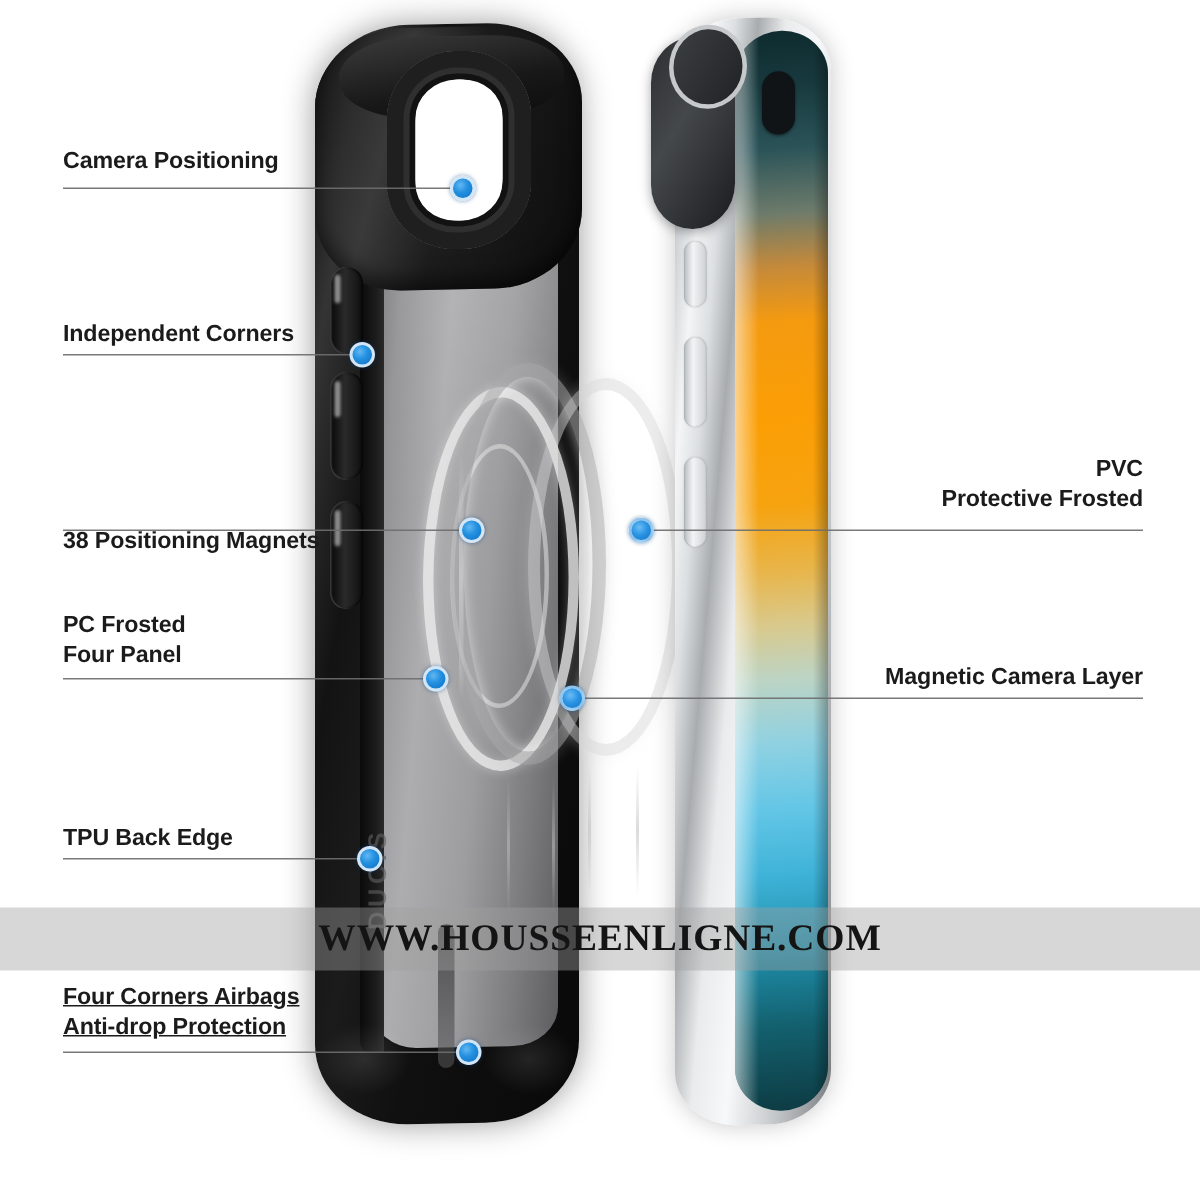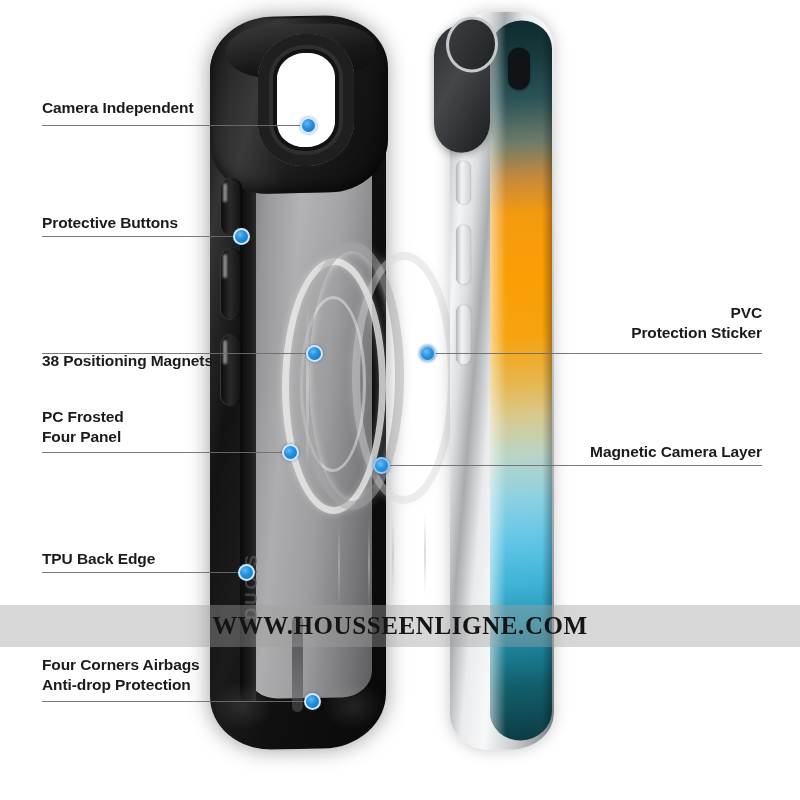--- a/index.html
+++ b/index.html
@@ -397,40 +397,40 @@
     <div class="ph-btn p2"></div>
     <div class="ph-btn p3"></div>
   </div>
 
   <div id="wm-band"></div>
   <div id="wm-text">WWW.HOUSSEENLIGNE.COM</div>
 
   <div id="annotation-layer">
       <div class="leader" style="left: 42px; top: 125px; width: 266px;"></div>
       <div class="dot" style="left: 300px; top: 117px;"></div>
-      <div class="label left" style="left: 42px; top: 98px;">Camera Independent</div>
+      <div class="label left" style="left: 42px; top: 98px;">Camera Positioning</div>
       <div class="leader" style="left: 42px; top: 236px; width: 201px;"></div>
       <div class="dot" style="left: 233px; top: 228px;"></div>
-      <div class="label left" style="left: 42px; top: 213px;">Protective Buttons</div>
+      <div class="label left" style="left: 42px; top: 213px;">Independent Corners</div>
       <div class="leader" style="left: 42px; top: 353px; width: 278px;"></div>
       <div class="dot" style="left: 306px; top: 345px;"></div>
       <div class="label left" style="left: 42px; top: 351px;">38 Positioning Magnets</div>
       <div class="leader" style="left: 42px; top: 452px; width: 252px;"></div>
       <div class="dot" style="left: 282px; top: 444px;"></div>
       <div class="label left" style="left: 42px; top: 407px;">PC Frosted
 Four Panel</div>
       <div class="leader" style="left: 42px; top: 572px; width: 208px;"></div>
       <div class="dot" style="left: 238px; top: 564px;"></div>
       <div class="label left" style="left: 42px; top: 549px;">TPU Back Edge</div>
       <div class="leader" style="left: 42px; top: 701px; width: 276px;"></div>
       <div class="dot" style="left: 304px; top: 693px;"></div>
-      <div class="label left" style="left: 42px; top: 655px;">Four Corners Airbags
+      <div class="label left" style="left: 42px; top: 655px; text-decoration: underline;">Four Corners Airbags
 Anti-drop Protection</div>
       <div class="leader" style="left: 428px; top: 353px; width: 334px;"></div>
       <div class="dot plain" style="left: 419px; top: 345px;"></div>
       <div class="label right" style="right: 38px; top: 303px;">PVC
-Protection Sticker</div>
+Protective Frosted</div>
       <div class="leader" style="left: 382px; top: 465px; width: 380px;"></div>
       <div class="dot plain" style="left: 373px; top: 457px;"></div>
       <div class="label right" style="right: 38px; top: 442px;">Magnetic Camera Layer</div>
     </div>
 
 </div>
 
 </body></html>

